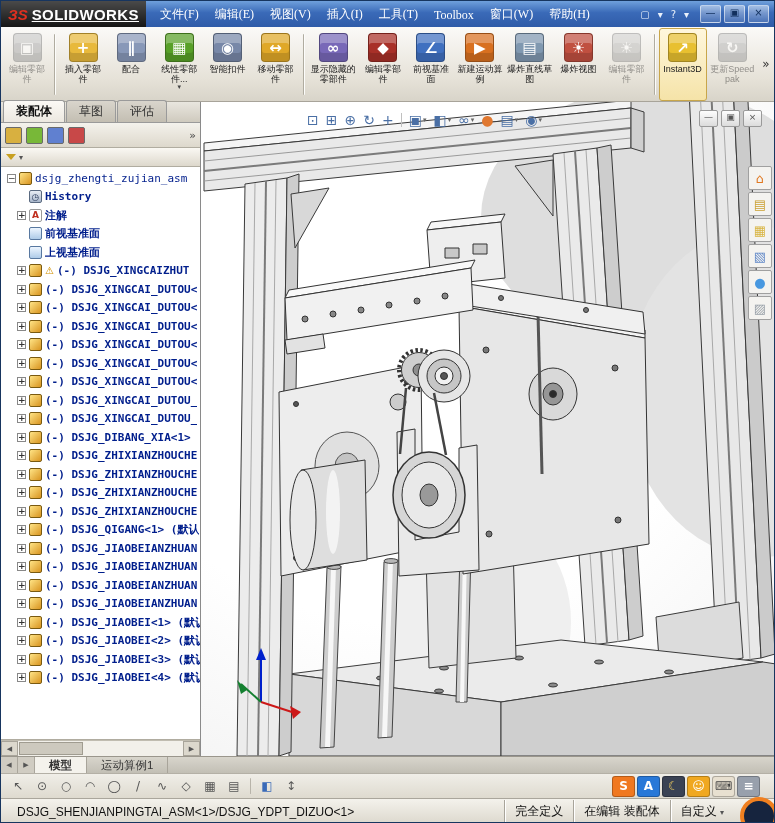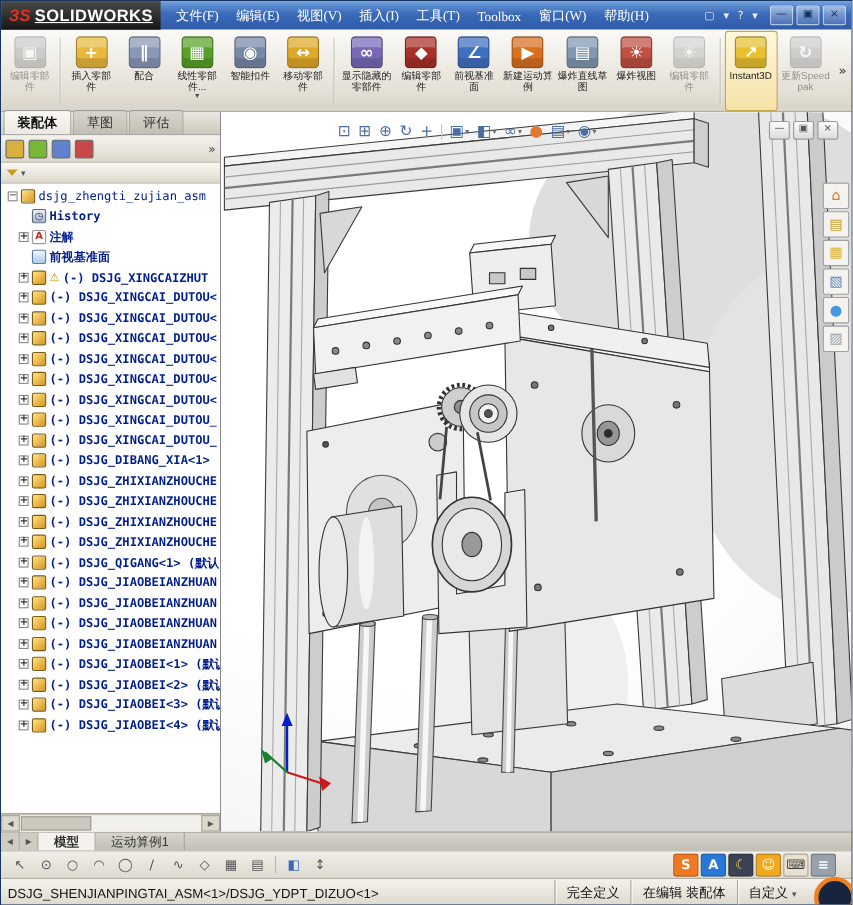--- a/index.html
+++ b/index.html
@@ -111,21 +111,21 @@
            display:flex;align-items:center;padding:0 6px;gap:2px;box-sizing:border-box;}
   .sn-ic{width:20px;height:19px;border:1px solid transparent;border-radius:2px;color:#555;font-size:12px;
          display:flex;align-items:center;justify-content:center;font-family:"DejaVu Sans",sans-serif;}
   .sn-ic.sep{width:0;height:16px;border:none;border-left:1px solid #b8b4aa;margin:0 3px;}
   .ime{margin-left:auto;display:flex;gap:2px;padding-right:8px;}
   .ime-ic{width:21px;height:19px;border-radius:3px;color:#fff;font-size:12px;font-weight:bold;
           display:flex;align-items:center;justify-content:center;font-family:"DejaVu Sans",sans-serif;
           border:1px solid rgba(0,0,0,.25);}
   .statusbar{height:26px;background:linear-gradient(#f4f2ec,#dcd8cd);border-top:1px solid #aaa69c;
              display:flex;align-items:center;font-size:12px;color:#111;box-sizing:border-box;position:relative;}
-  .st-path{flex:1;padding-left:6px;white-space:nowrap;overflow:hidden;}
+  .st-path{flex:1;padding-left:16px;white-space:nowrap;overflow:hidden;}
   .st-seg{padding:3px 10px;border-left:1px solid #a8a49a;box-shadow:inset 1px 0 #fff;white-space:nowrap;}
   .st-seg .fchev{font-size:8px;color:#555;}
   .notif{position:absolute;right:-4px;bottom:-11px;width:30px;height:30px;border-radius:50%;
          background:#16243e;border:4px solid #f08020;z-index:40;}
 </style>
 </head>
 <body>
 
 <div class="app">
 
@@ -300,20 +300,26 @@
             <span class="exp glyph">+</span>
             <span class="ti" data-icon="annotation"></span>
 
             <span class="tlabel">注解</span>
           </div>
           <div class="tree-row" data-ind="1">
             <span class="exp glyph"></span>
             <span class="ti" data-icon="plane"></span>
 
             <span class="tlabel">前视基准面</span>
+          </div>
+          <div class="tree-row" data-ind="1">
+            <span class="exp glyph"></span>
+            <span class="ti" data-icon="plane"></span>
+
+            <span class="tlabel">上视基准面</span>
           </div>
           <div class="tree-row" data-ind="1">
             <span class="exp glyph">+</span>
             <span class="ti" data-icon="assembly"></span>
             <span class="warnic">⚠</span>
             <span class="tlabel">(-) DSJG_XINGCAIZHUT</span>
           </div>
           <div class="tree-row" data-ind="1">
             <span class="exp glyph">+</span>
             <span class="ti" data-icon="assembly"></span>

